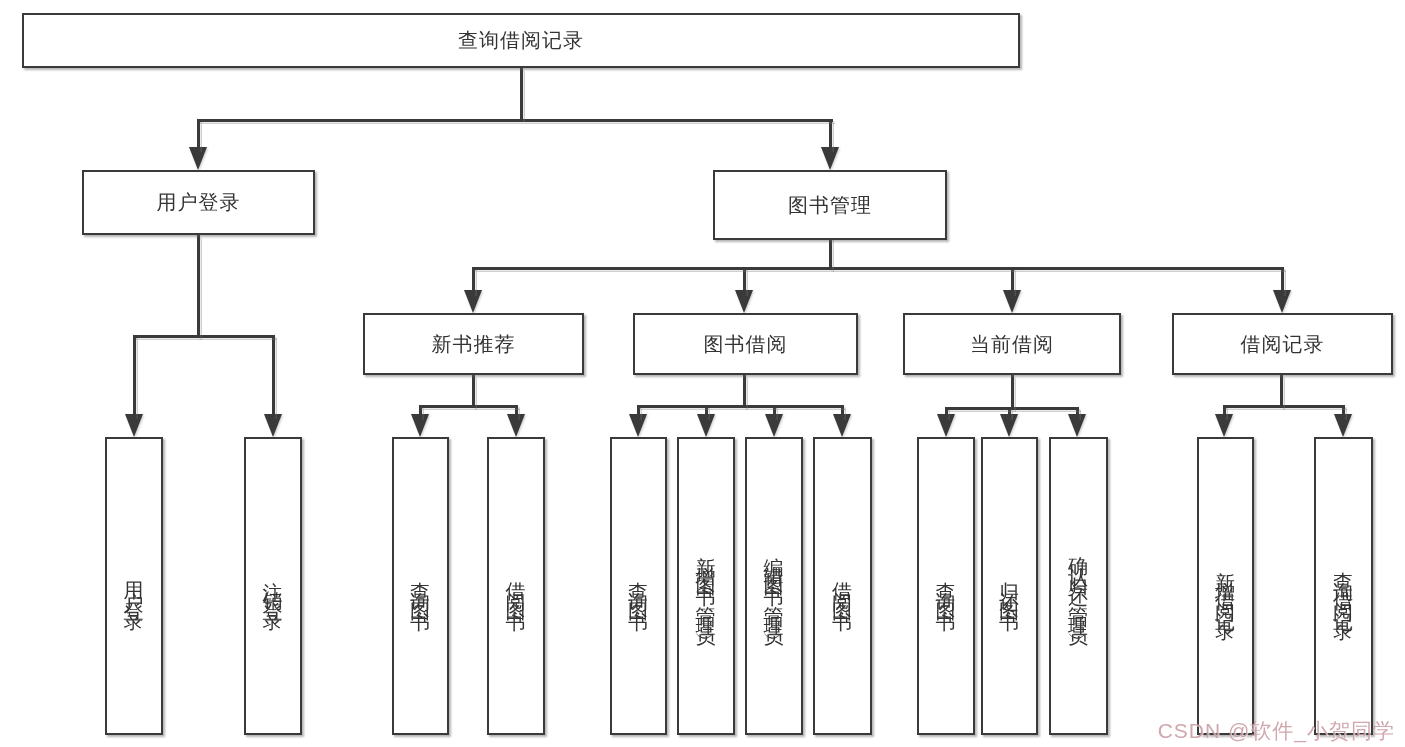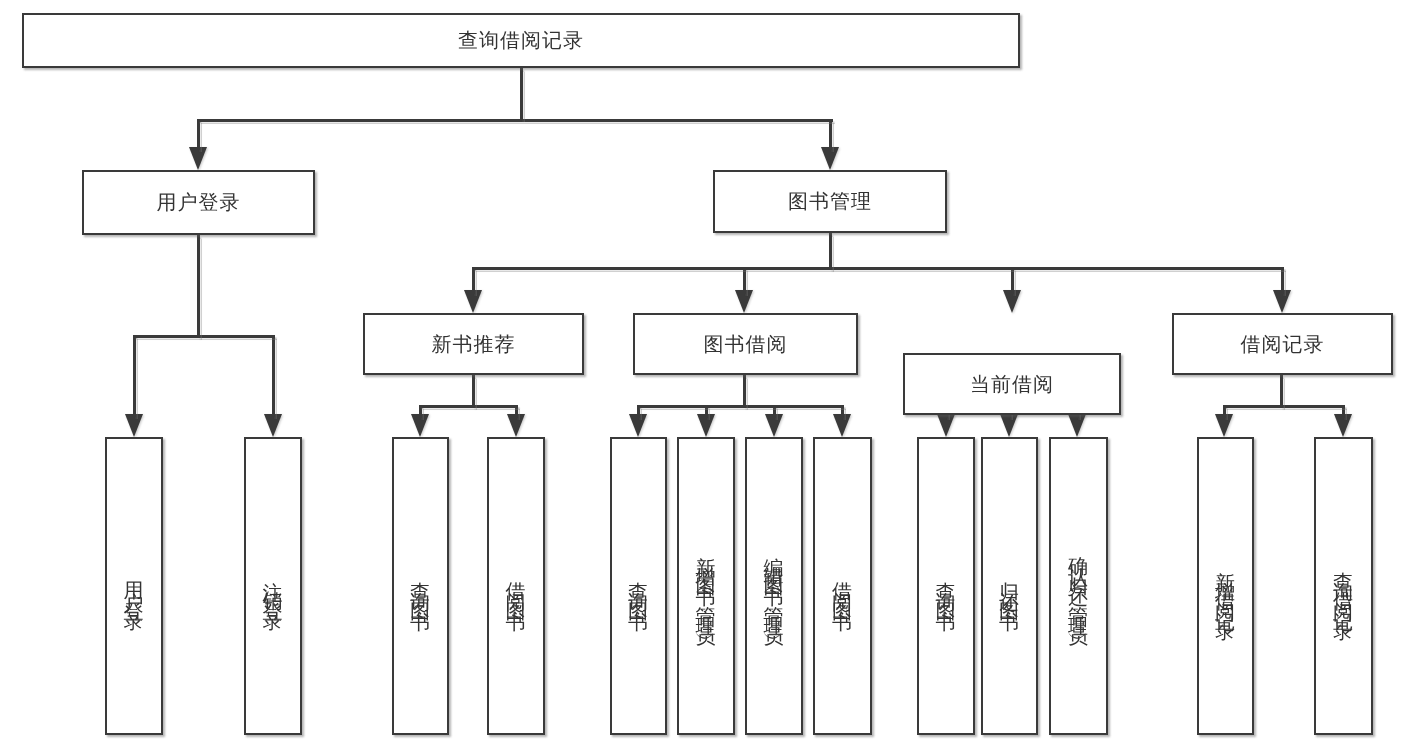--- a/index.html
+++ b/index.html
@@ -94,31 +94,31 @@
     <div class="cline" style="left: 197px; top: 119px; width: 636px; height: 3px; background: rgb(58, 58, 58);"></div>
     <div class="cline" style="left: 519.5px; top: 68px; width: 3px; height: 52px; background: rgb(58, 58, 58);"></div>
 
   <div class="node" style="left:22px;top:13px;width:998px;height:55px;">
     <span>查询借阅记录</span>
   </div>
 
   <div class="node" style="left:82px;top:170px;width:233px;height:65px;">
     <span>用户登录</span>
   </div>
-  <div class="node" style="left:713px;top:170px;width:234px;height:63px;">
+  <div class="node" style="left:713px;top:170px;width:234px;height:70px;">
     <span>图书管理</span>
   </div>
 
   <div class="node" style="left:633px;top:313px;width:225px;height:62px;">
     <span>图书借阅</span>
   </div>
   <div class="node" style="left:363px;top:313px;width:221px;height:62px;">
     <span>新书推荐</span>
   </div>
-  <div class="node" style="left:903px;top:313px;width:218px;height:62px;margin-top:40px;">
+  <div class="node" style="left:903px;top:313px;width:218px;height:62px;">
     <span>当前借阅</span>
   </div>
   <div class="node" style="left:1172px;top:313px;width:221px;height:62px;text-align:right;">
     <span>借阅记录</span>
   </div>
 
   <div class="node leaf" style="left:105px;top:437px;width:58px;height:298px;">
     <span class="vtext">用户登录</span>
   </div>
   <div class="node leaf" style="left:244px;top:437px;width:58px;height:298px;">
@@ -155,13 +155,14 @@
     <span class="vtext">确认归还（管理员）</span>
   </div>
 
   <div class="node leaf" style="left:1197px;top:437px;width:57px;height:298px;">
     <span class="vtext">新增借阅记录</span>
   </div>
   <div class="node leaf" style="left:1314px;top:437px;width:59px;height:298px;">
     <span class="vtext">查询借阅记录</span>
   </div>
 
+  <div class="watermark">CSDN @软件_小贺同学</div>
 </div>
 
 </body></html>

